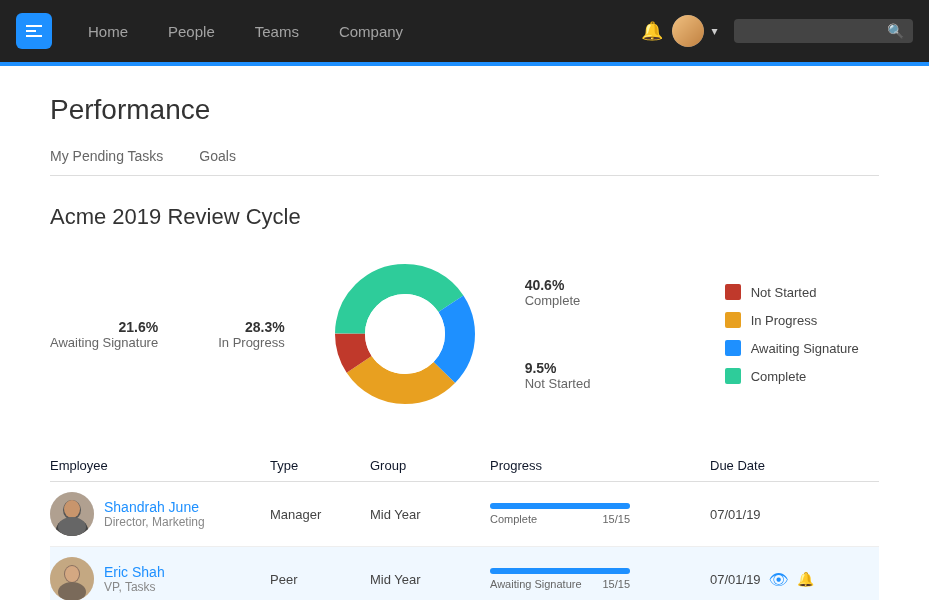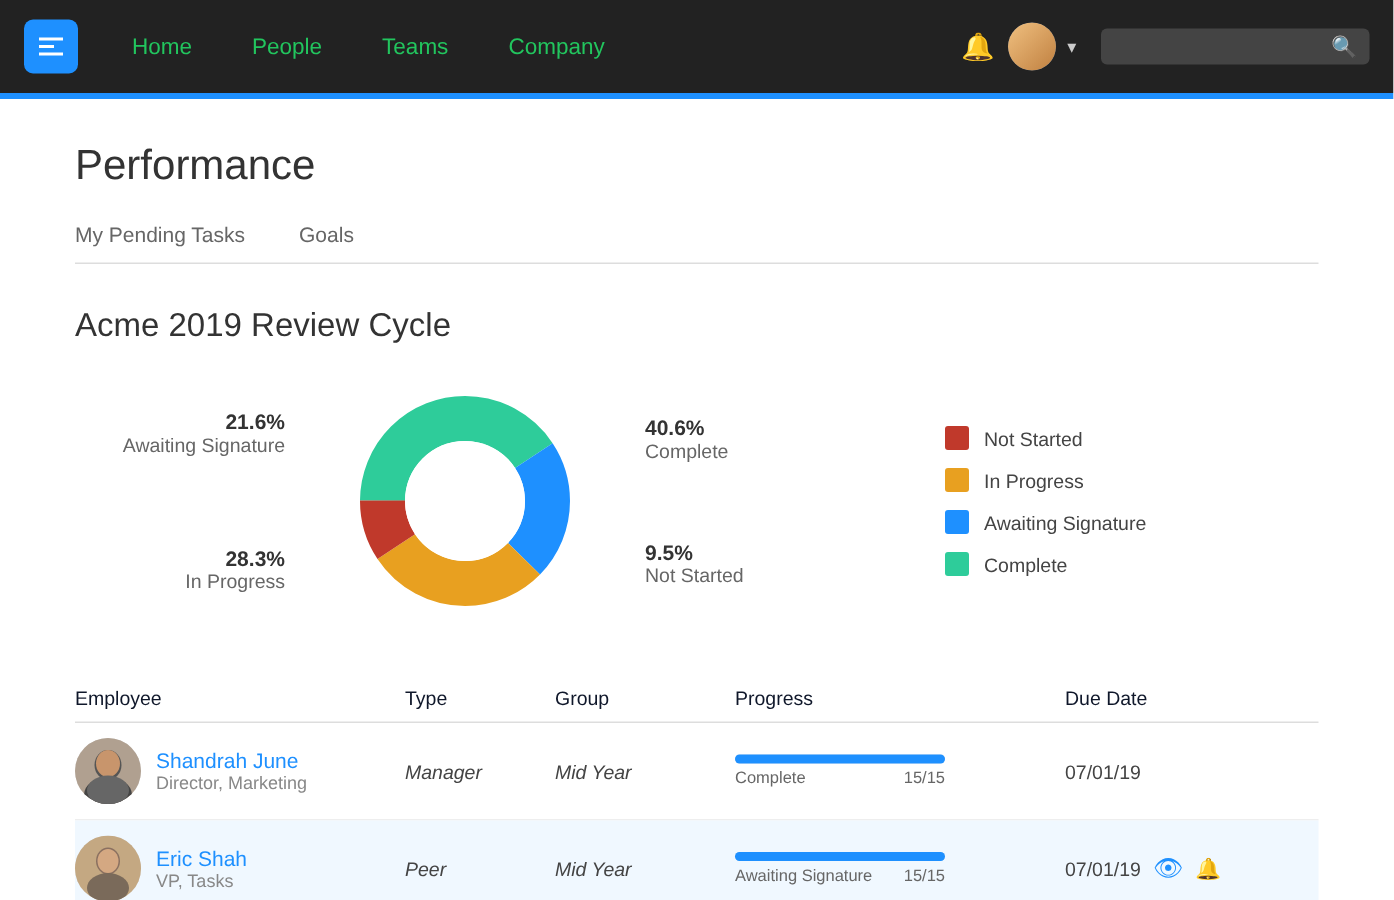--- a/index.html
+++ b/index.html
@@ -19,21 +19,21 @@
       width: 36px; height: 36px;
       background: #1e90ff;
       border-radius: 6px;
       display: flex; align-items: center; justify-content: center;
       margin-right: 16px;
       flex-shrink: 0;
     }
     .nav-logo svg { width: 24px; height: 24px; fill: white; }
     .nav-links { display: flex; gap: 0; flex: 1; }
     .nav-link {
-      color: #22c55e;
+      color: #a3a3a3;
       font-size: 15px;
       padding: 0 20px;
       height: 50px;
       display: flex; align-items: center;
       cursor: pointer;
       text-decoration: none;
     }
     .nav-right { display: flex; align-items: center; gap: 8px; margin-left: auto; }
     .nav-bell {
       color: #ccc; font-size: 18px; cursor: pointer;
@@ -123,21 +123,21 @@
     
     .chart-section {
       display: flex;
       align-items: center;
       gap: 40px;
       margin-bottom: 36px;
     }
 
     .chart-labels-left {
       display: flex;
-      flex-direction: column;
+      flex-direction: row;
       gap: 60px;
       min-width: 140px;
     }
     .chart-label-item {
       text-align: right;
     }
     .chart-label-pct {
       font-size: 14px;
       font-weight: 600;
       color: #333;
@@ -231,21 +231,20 @@
       font-weight: 500;
       cursor: pointer;
     }
     .employee-title {
       font-size: 12px;
       color: #888;
     }
     .td {
       font-size: 13px;
       color: #444;
-      font-style: italic;
     }
 
     
     .progress-cell {}
     .progress-bar-bg {
       background: #e8e8e8;
       height: 6px;
       border-radius: 3px;
       width: 140px;
       margin-bottom: 4px;

